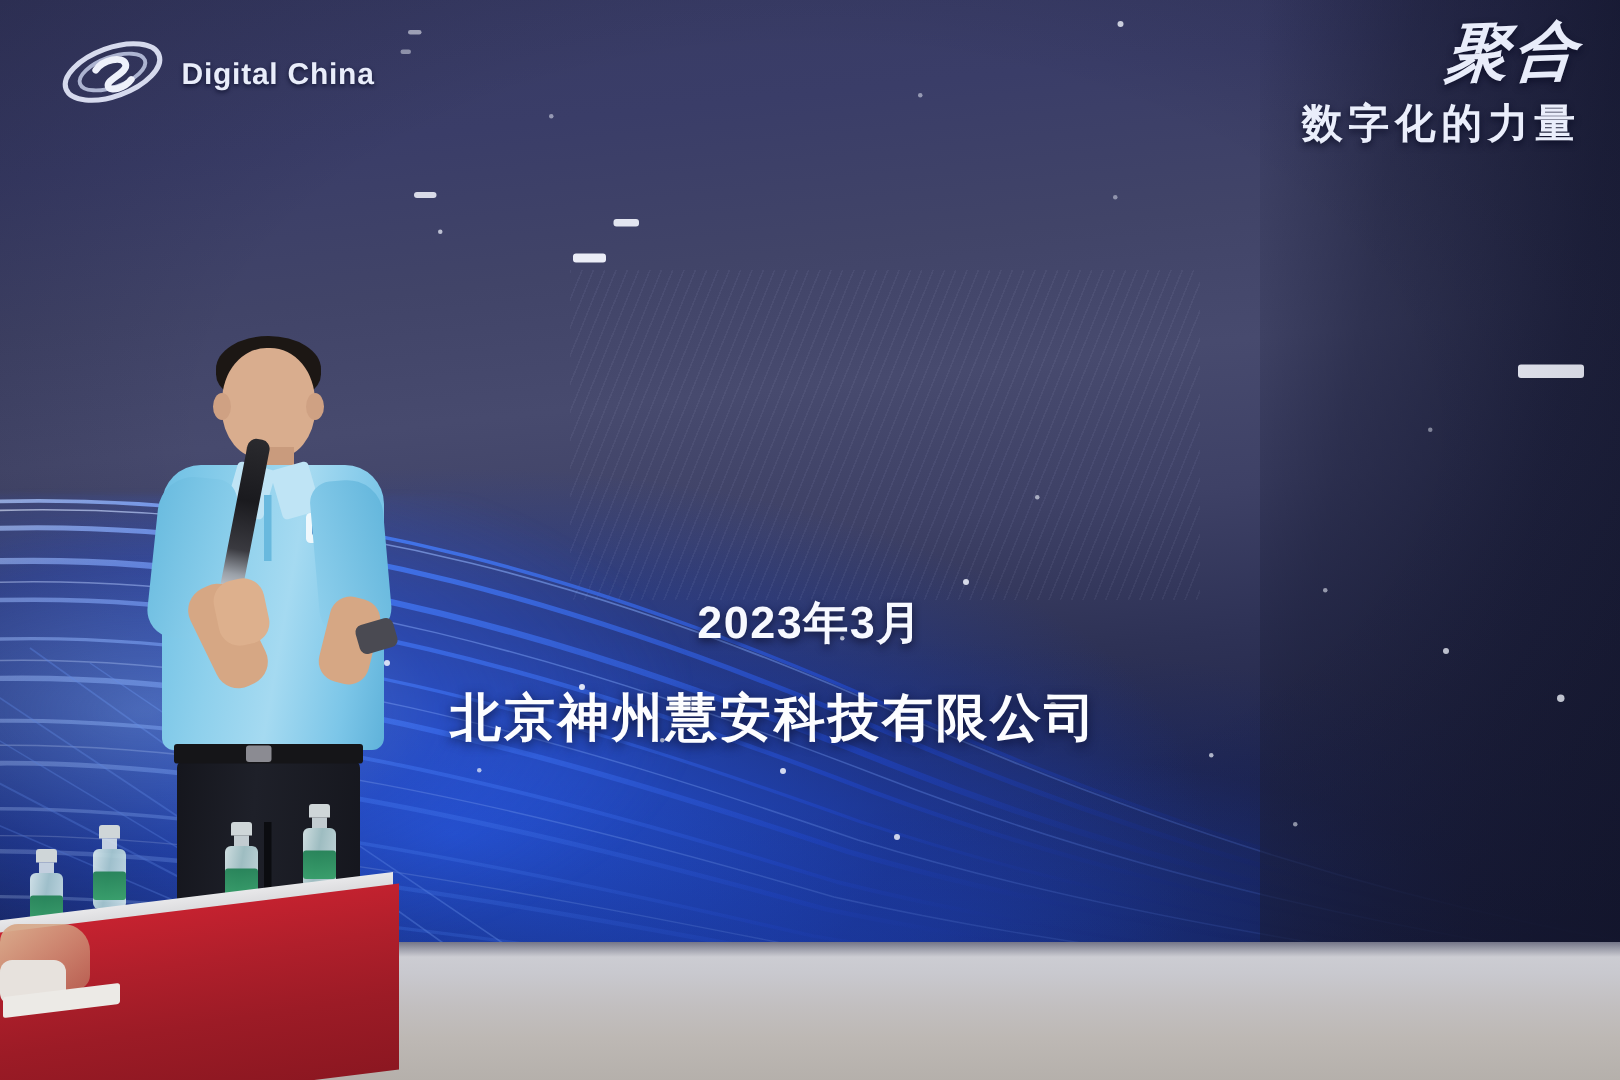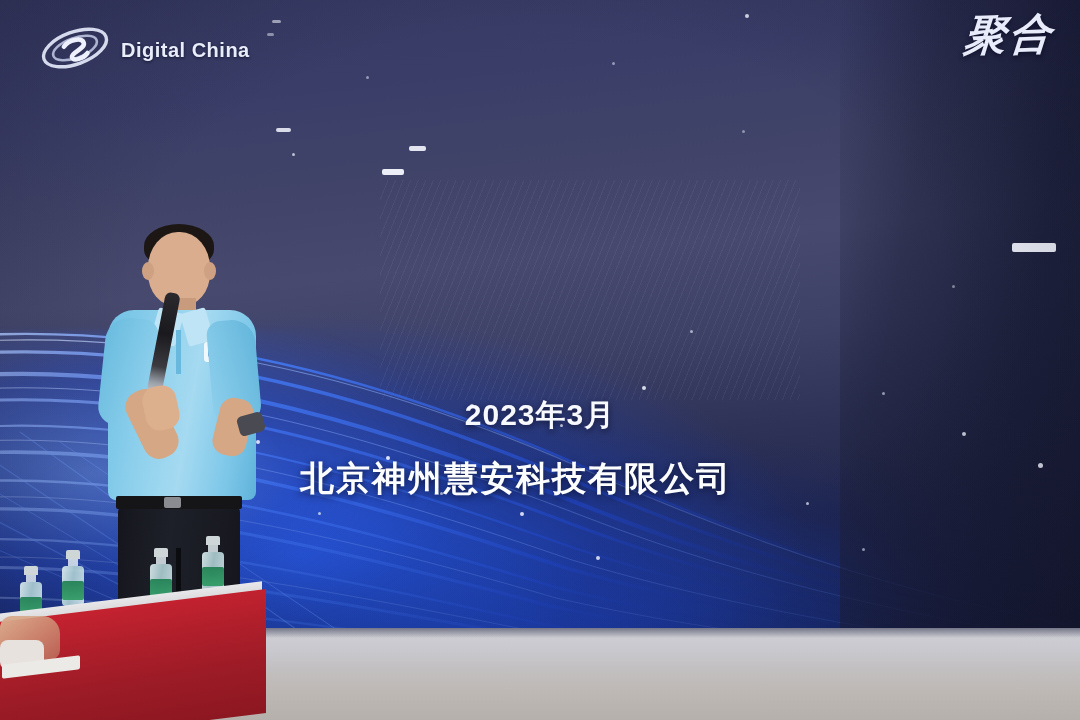--- a/index.html
+++ b/index.html
@@ -323,20 +323,21 @@
           </g>
         </svg>
       </span>
       <span class="logo-text">
         <span class="logo-en">Digital China</span>
       </span>
     </div>
 
     <div class="brand-right">
       <div class="brand-cal">聚合</div>
+      <div class="brand-sub">数字化的力量</div>
     </div>
 
     <div class="slide-date">2023年3月</div>
     <div class="slide-company">北京神州慧安科技有限公司</div>
   </div>
 
   <div class="floor"></div>
   <div class="floor-shadow"></div>
 
   <div class="speaker">

